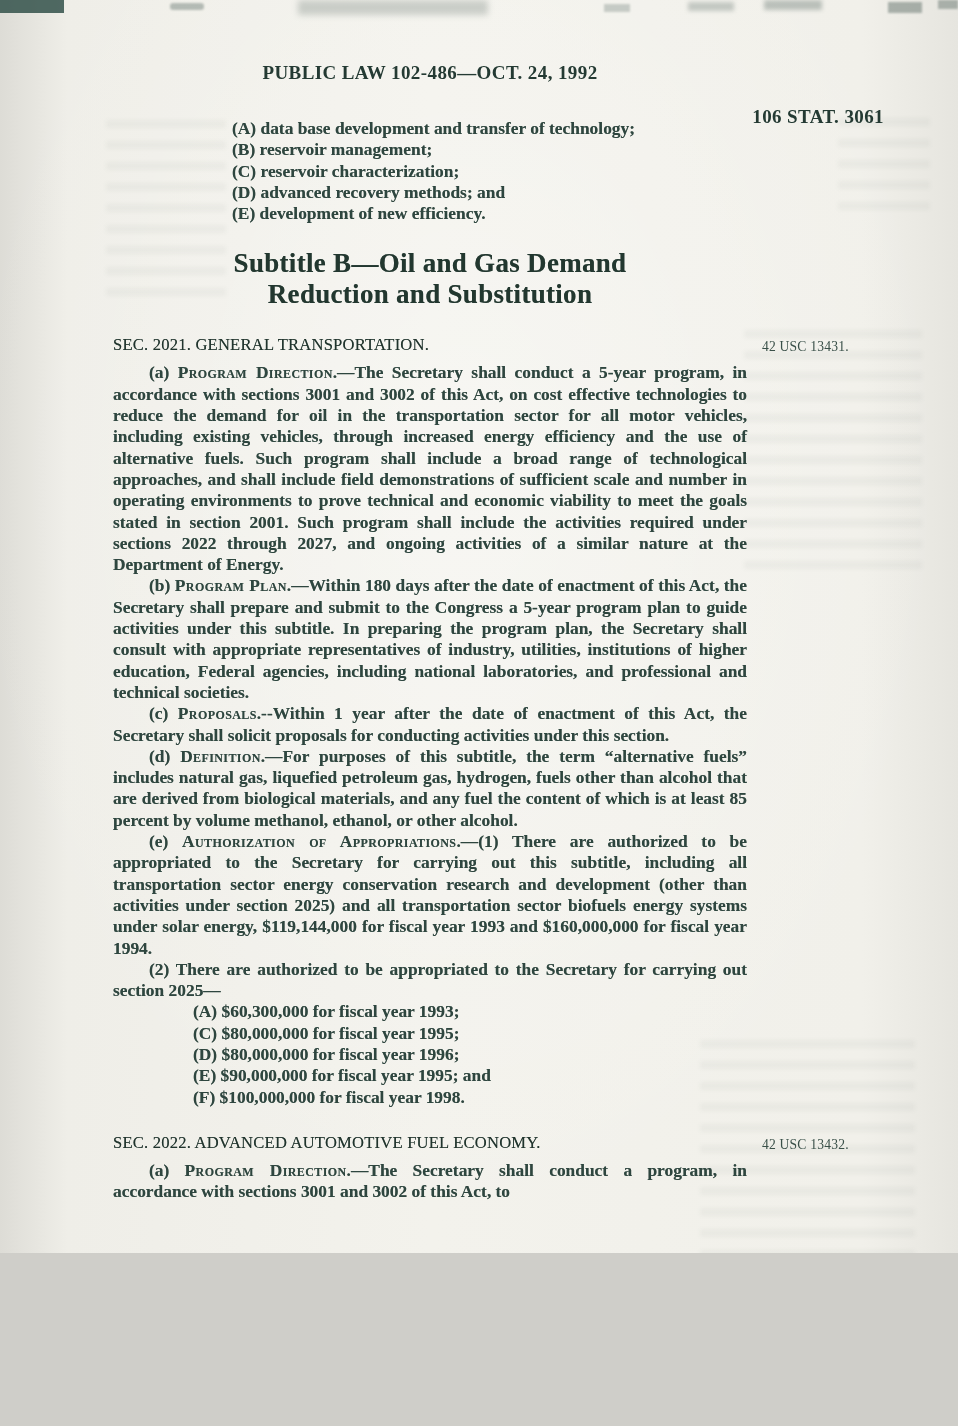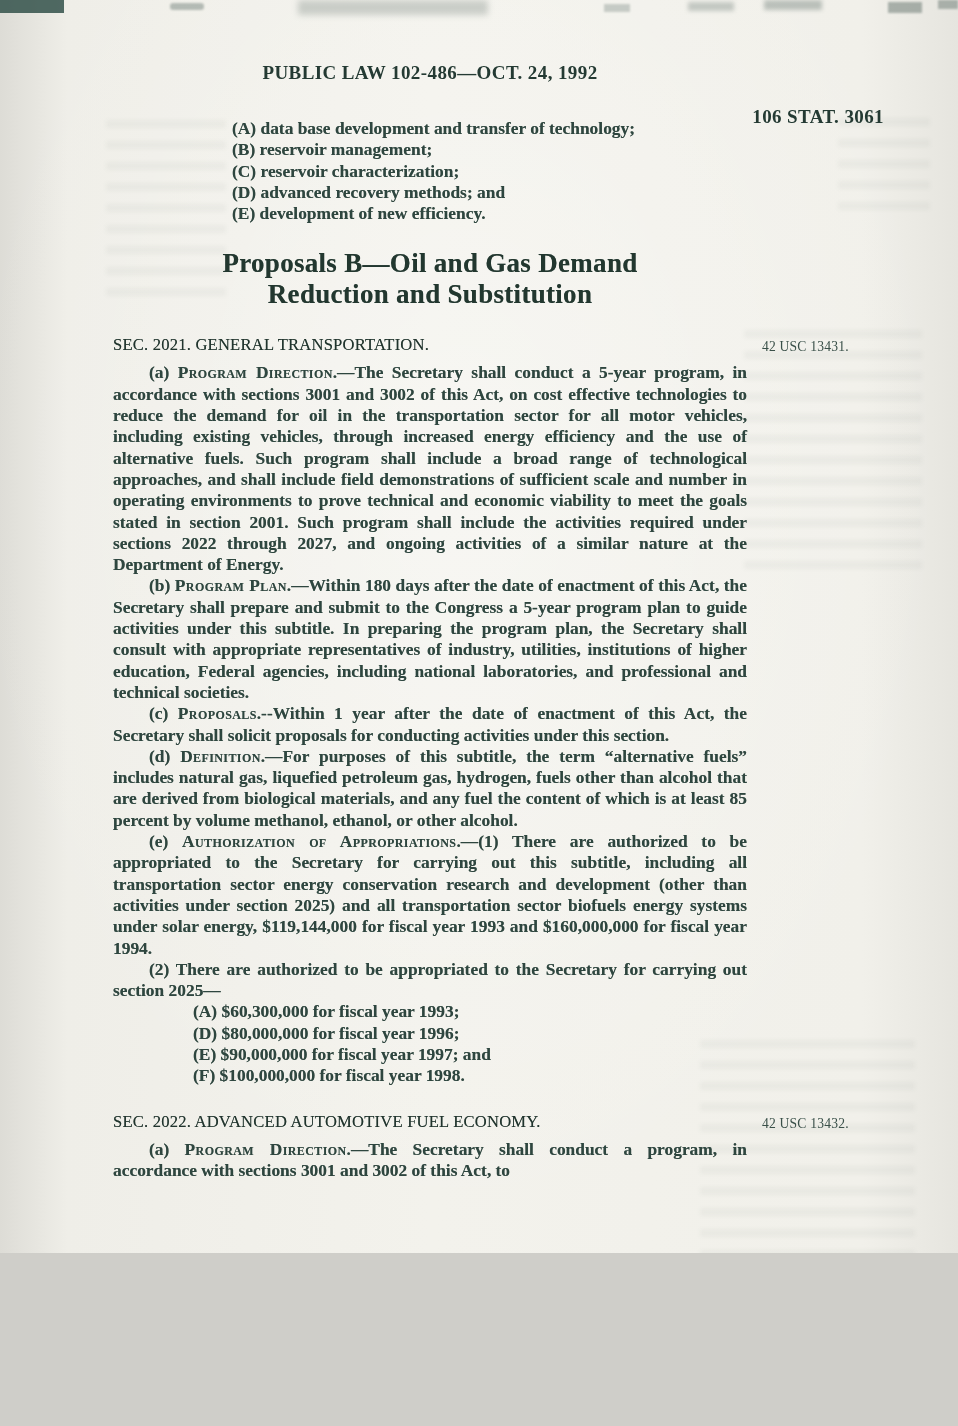--- a/index.html
+++ b/index.html
@@ -91,21 +91,21 @@
 
     <div class="cont-list">
       <div class="cont-line">(A) data base development and transfer of technology;</div>
       <div class="cont-line">(B) reservoir management;</div>
       <div class="cont-line">(C) reservoir characterization;</div>
       <div class="cont-line">(D) advanced recovery methods; and</div>
       <div class="cont-line">(E) development of new efficiency.</div>
     </div>
 
     <h1 class="subtitle">
-      <span>Proposals B—Oil and Gas Demand</span><br>
+      <span>Subtitle B—Oil and Gas Demand</span><br>
       <span>Reduction and Substitution</span>
     </h1>
 
     <div class="sec-row">
       <h2 class="sec-heading">SEC. 2021. GENERAL TRANSPORTATION.</h2>
       <div class="margin-note">42 USC 13431.</div>
     </div>
 
     <p class="para"><span>(a) </span><span class="sc">Program Direction</span><span>.—The Secretary shall conduct a 5-year program, in accordance with sections 3001 and 3002 of this Act, on cost effective technologies to reduce the demand for oil in the transportation sector for all motor vehicles, including existing vehicles, through increased energy efficiency and the use of alternative fuels. Such program shall include a broad range of technological approaches, and shall include field demonstrations of sufficient scale and number in operating environments to prove technical and economic viability to meet the goals stated in section 2001. Such program shall include the activities required under sections 2022 through 2027, and ongoing activities of a similar nature at the Department of Energy.</span></p>
 
@@ -114,22 +114,23 @@
     <p class="para"><span>(c) </span><span class="sc">Proposals</span><span>.--Within 1 year after the date of enactment of this Act, the Secretary shall solicit proposals for conducting activities under this section.</span></p>
 
     <p class="para"><span>(d) </span><span class="sc">Definition</span><span>.—For purposes of this subtitle, the term “alternative fuels” includes natural gas, liquefied petroleum gas, hydrogen, fuels other than alcohol that are derived from biological materials, and any fuel the content of which is at least 85 percent by volume methanol, ethanol, or other alcohol.</span></p>
 
     <p class="para"><span>(e) </span><span class="sc">Authorization of Appropriations</span><span>.—(1) There are authorized to be appropriated to the Secretary for carrying out this subtitle, including all transportation sector energy conservation research and development (other than activities under section 2025) and all transportation sector biofuels energy systems under solar energy, $119,144,000 for fiscal year 1993 and $160,000,000 for fiscal year 1994.</span></p>
 
     <p class="para">(2) There are authorized to be appropriated to the Secretary for carrying out section 2025—</p>
 
     <div class="approp-list">
       <div class="approp-line">(A) $60,300,000 for fiscal year 1993;</div>
+      <div class="approp-line">(C) $80,000,000 for fiscal year 1995;</div>
       <div class="approp-line">(D) $80,000,000 for fiscal year 1996;</div>
-      <div class="approp-line">(E) $90,000,000 for fiscal year 1997; and</div>
+      <div class="approp-line">(E) $90,000,000 for fiscal year 1995; and</div>
       <div class="approp-line">(F) $100,000,000 for fiscal year 1998.</div>
     </div>
 
     <div class="sec-row">
       <h2 class="sec-heading">SEC. 2022. ADVANCED AUTOMOTIVE FUEL ECONOMY.</h2>
       <div class="margin-note">42 USC 13432.</div>
     </div>
 
     <p class="para"><span>(a) </span><span class="sc">Program Direction</span><span>.—The Secretary shall conduct a program, in accordance with sections 3001 and 3002 of this Act, to</span></p>
 

